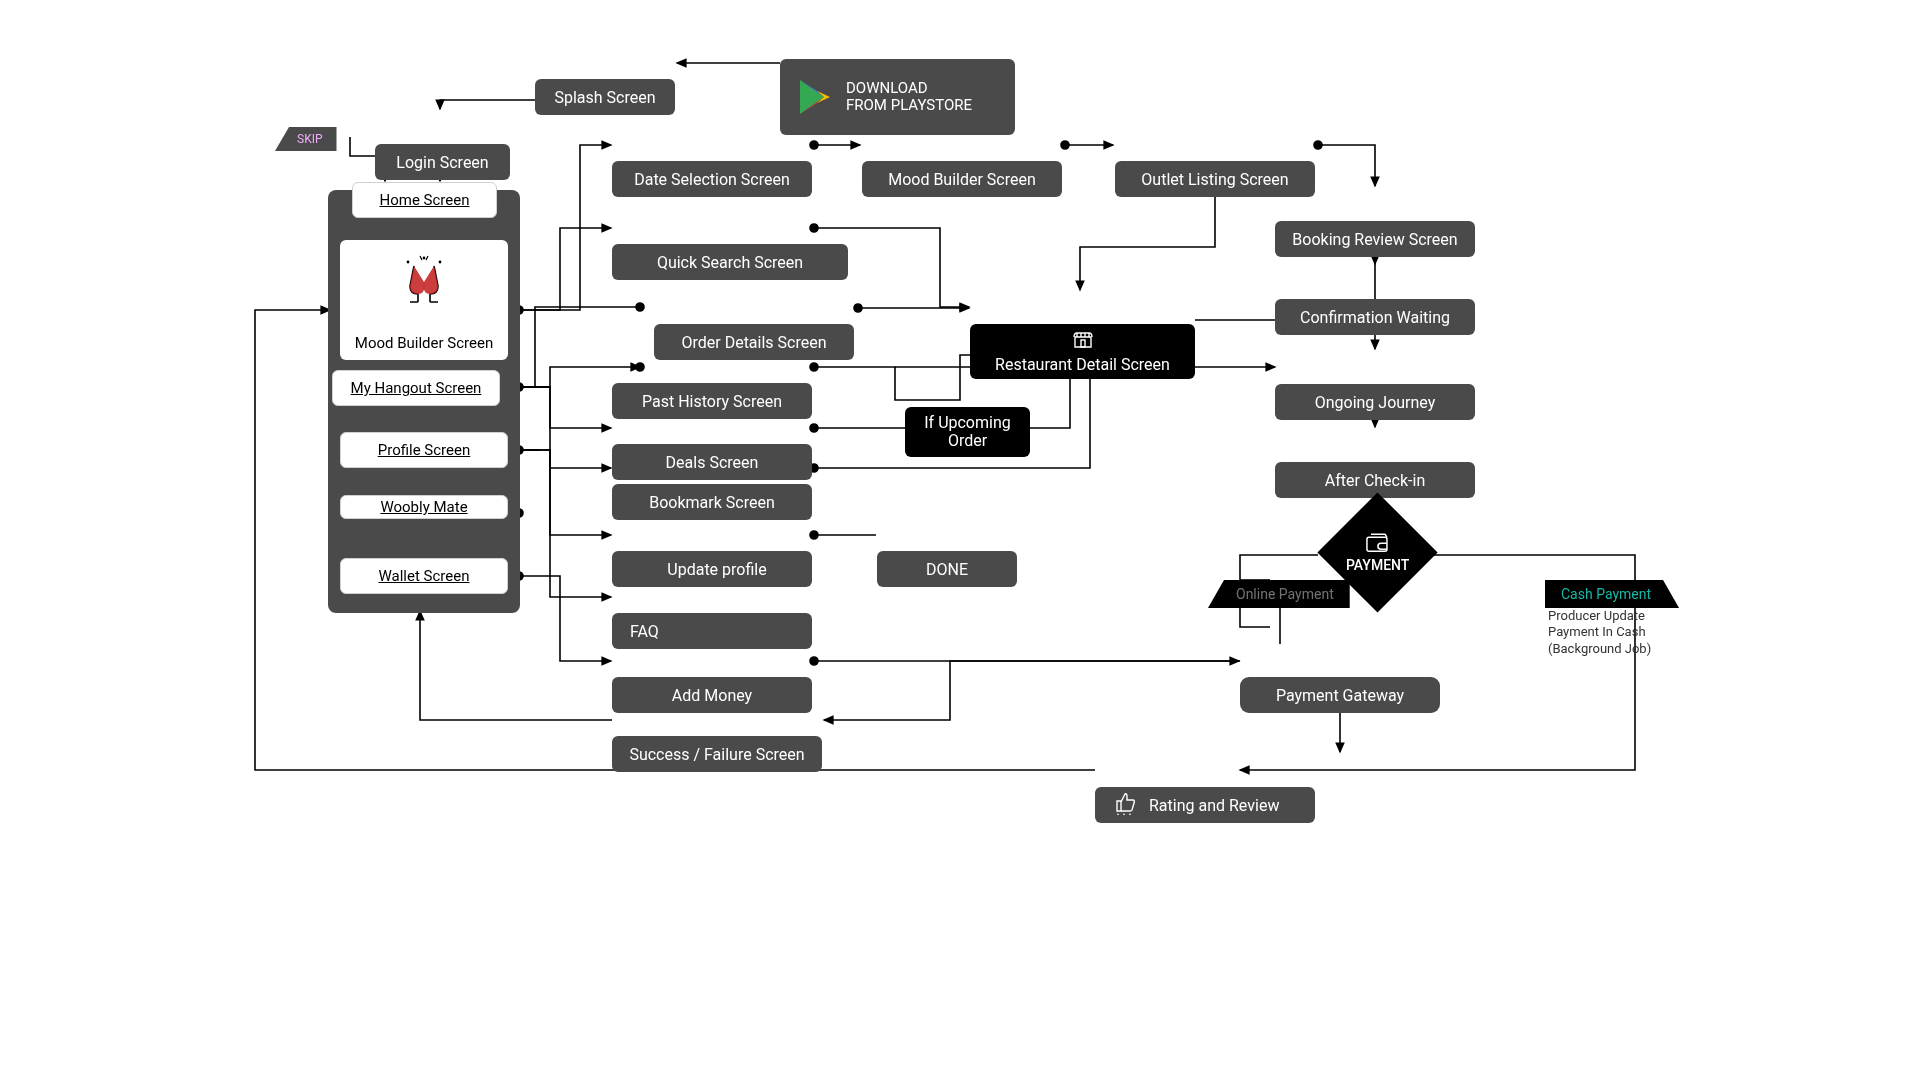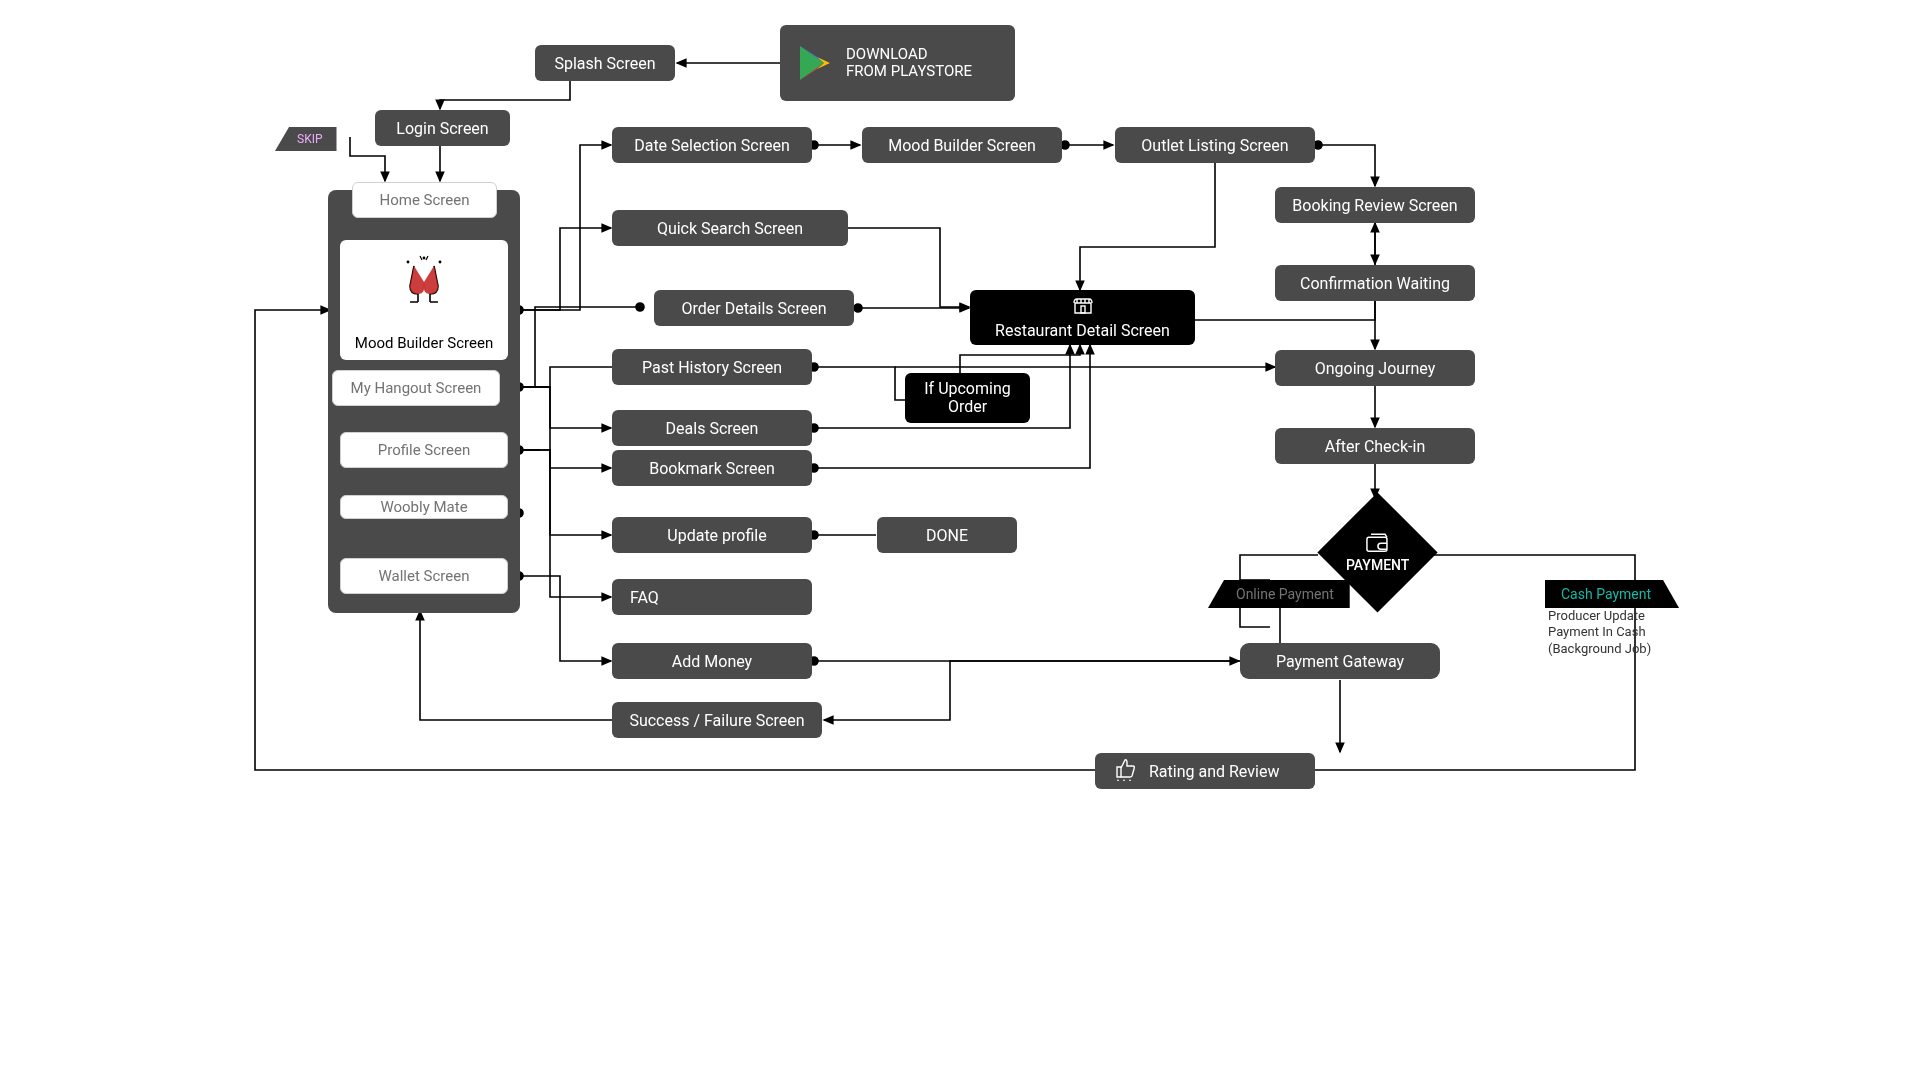--- a/index.html
+++ b/index.html
@@ -1,19 +1,19 @@
 <!DOCTYPE html>
 <html><head>
 <meta charset="utf-8">
 <style>
 html,body{margin:0;padding:0;background:#fff;font-family:-apple-system,BlinkMacSystemFont,"Segoe UI",Roboto,Arial,sans-serif;}
 .canvas{position:relative;width:1440px;height:840px;margin:auto;}
-.node{position:absolute;background:#4a4a4a;color:#fff;font-size:16px;display:flex;align-items:center;justify-content:center;border-radius:6px;box-sizing:border-box;padding:0 18px;white-space:nowrap;}
+.node{position:absolute;background:#4a4a4a;color:#fff;font-size:16px;display:flex;align-items:center;justify-content:center;border-radius:6px;box-sizing:border-box;padding:0 18px;white-space:nowrap;margin-top:34px;}
 .node.black{background:#000;}
-.whitebox{position:absolute;background:#fff;color:#737373;font-size:15px;display:flex;align-items:center;justify-content:center;border:1px solid #d0d0d0;border-radius:6px;box-sizing:border-box;}
+.whitebox{position:absolute;background:#fff;color:#000000;font-size:15px;display:flex;align-items:center;justify-content:center;border:1px solid #d0d0d0;border-radius:6px;box-sizing:border-box;text-decoration:underline;}
 .phone-frame{position:absolute;background:#4a4a4a;border-radius:8px;}
 .phone-inner{position:absolute;background:#fff;color:#000;border-radius:6px;display:flex;flex-direction:column;align-items:center;justify-content:flex-end;font-size:15px;box-sizing:border-box;padding-bottom:8px;}
 .skip{position:absolute;background:#4a4a4a;color:#f0abfc;font-size:12px;padding:5px 14px 5px 22px;clip-path:polygon(14px 0,100% 0,100% 100%,0 100%);}
 .trap-left{position:absolute;background:#000;color:#737373;font-size:14px;padding:6px 16px 6px 28px;clip-path:polygon(16px 0,100% 0,100% 100%,0 100%);}
 .trap-right{position:absolute;background:#000;color:#14b8a6;font-size:14px;padding:6px 28px 6px 16px;clip-path:polygon(0 0,calc(100% - 16px) 0,100% 100%,0 100%);}
 .diamond{position:absolute;background:#000;color:#fff;display:flex;flex-direction:column;align-items:center;justify-content:center;transform:rotate(45deg);}
 .diamond>div{transform:rotate(-45deg);display:flex;flex-direction:column;align-items:center;font-size:14px;font-weight:500;}
 .caption{position:absolute;color:#333;font-size:13px;line-height:1.25;}
 svg.wires{position:absolute;left:0;top:0;width:1440px;height:840px;pointer-events:none;}
 .dot{fill:#000;}

